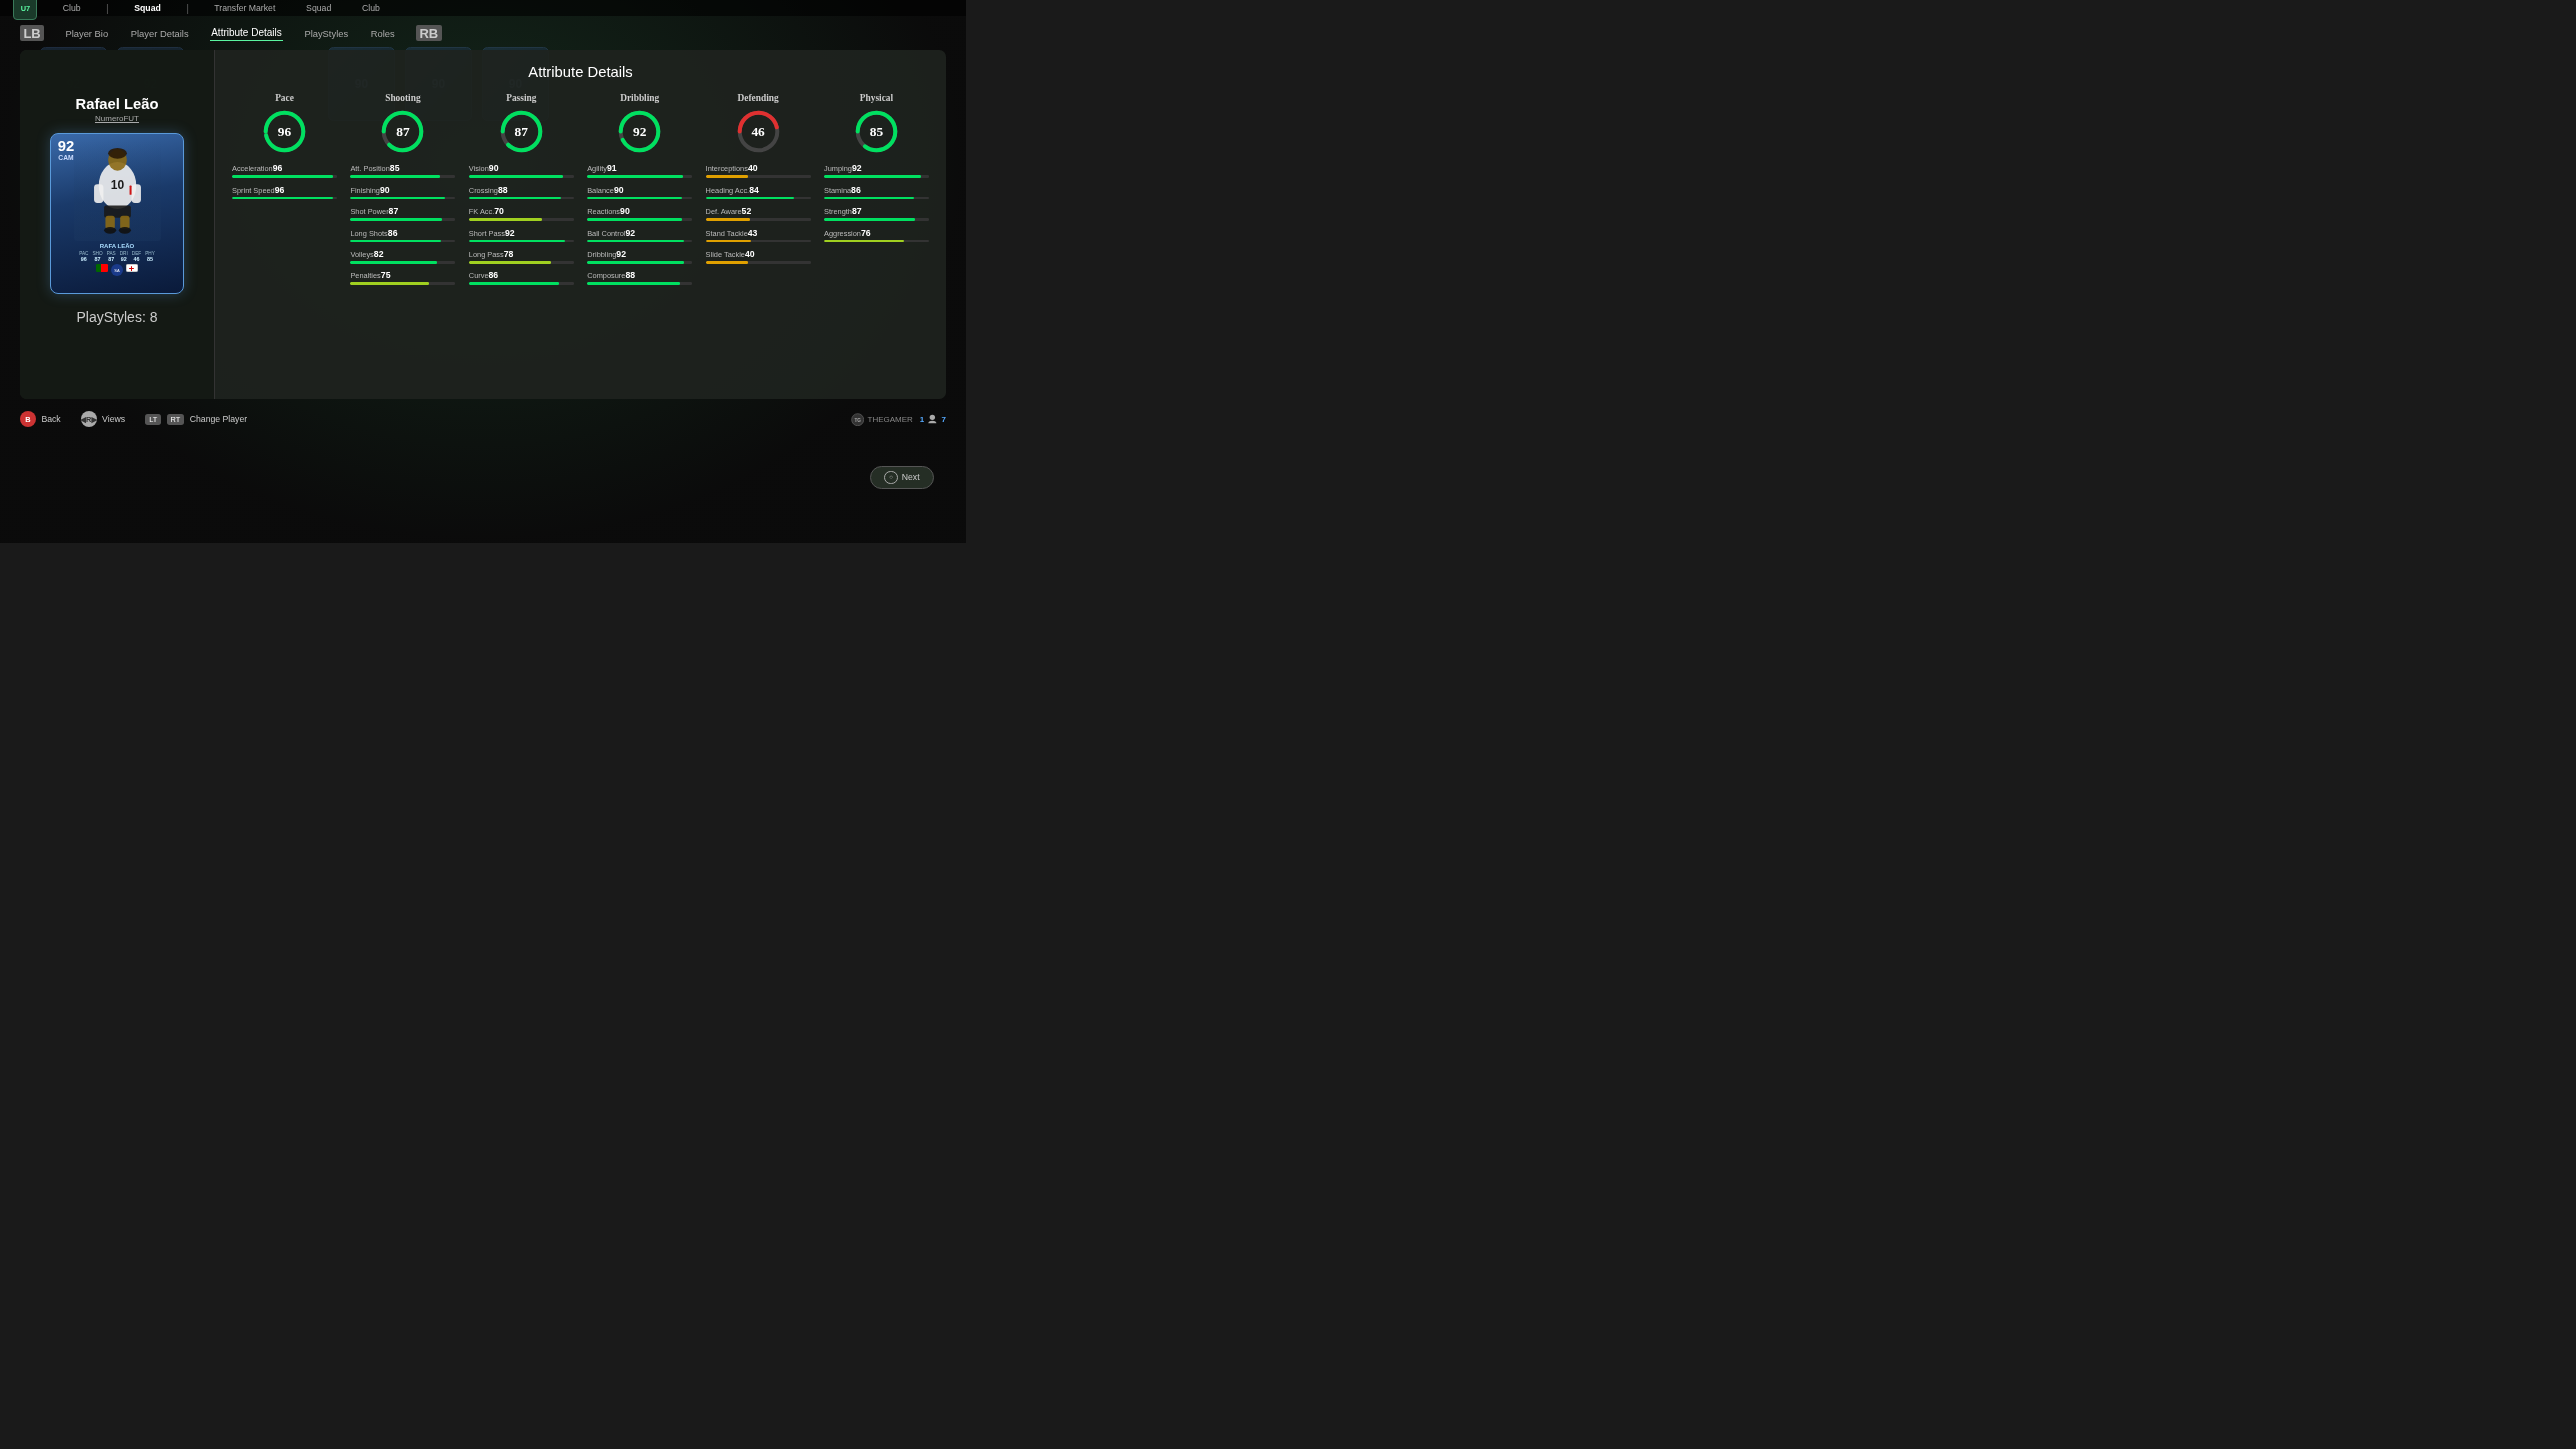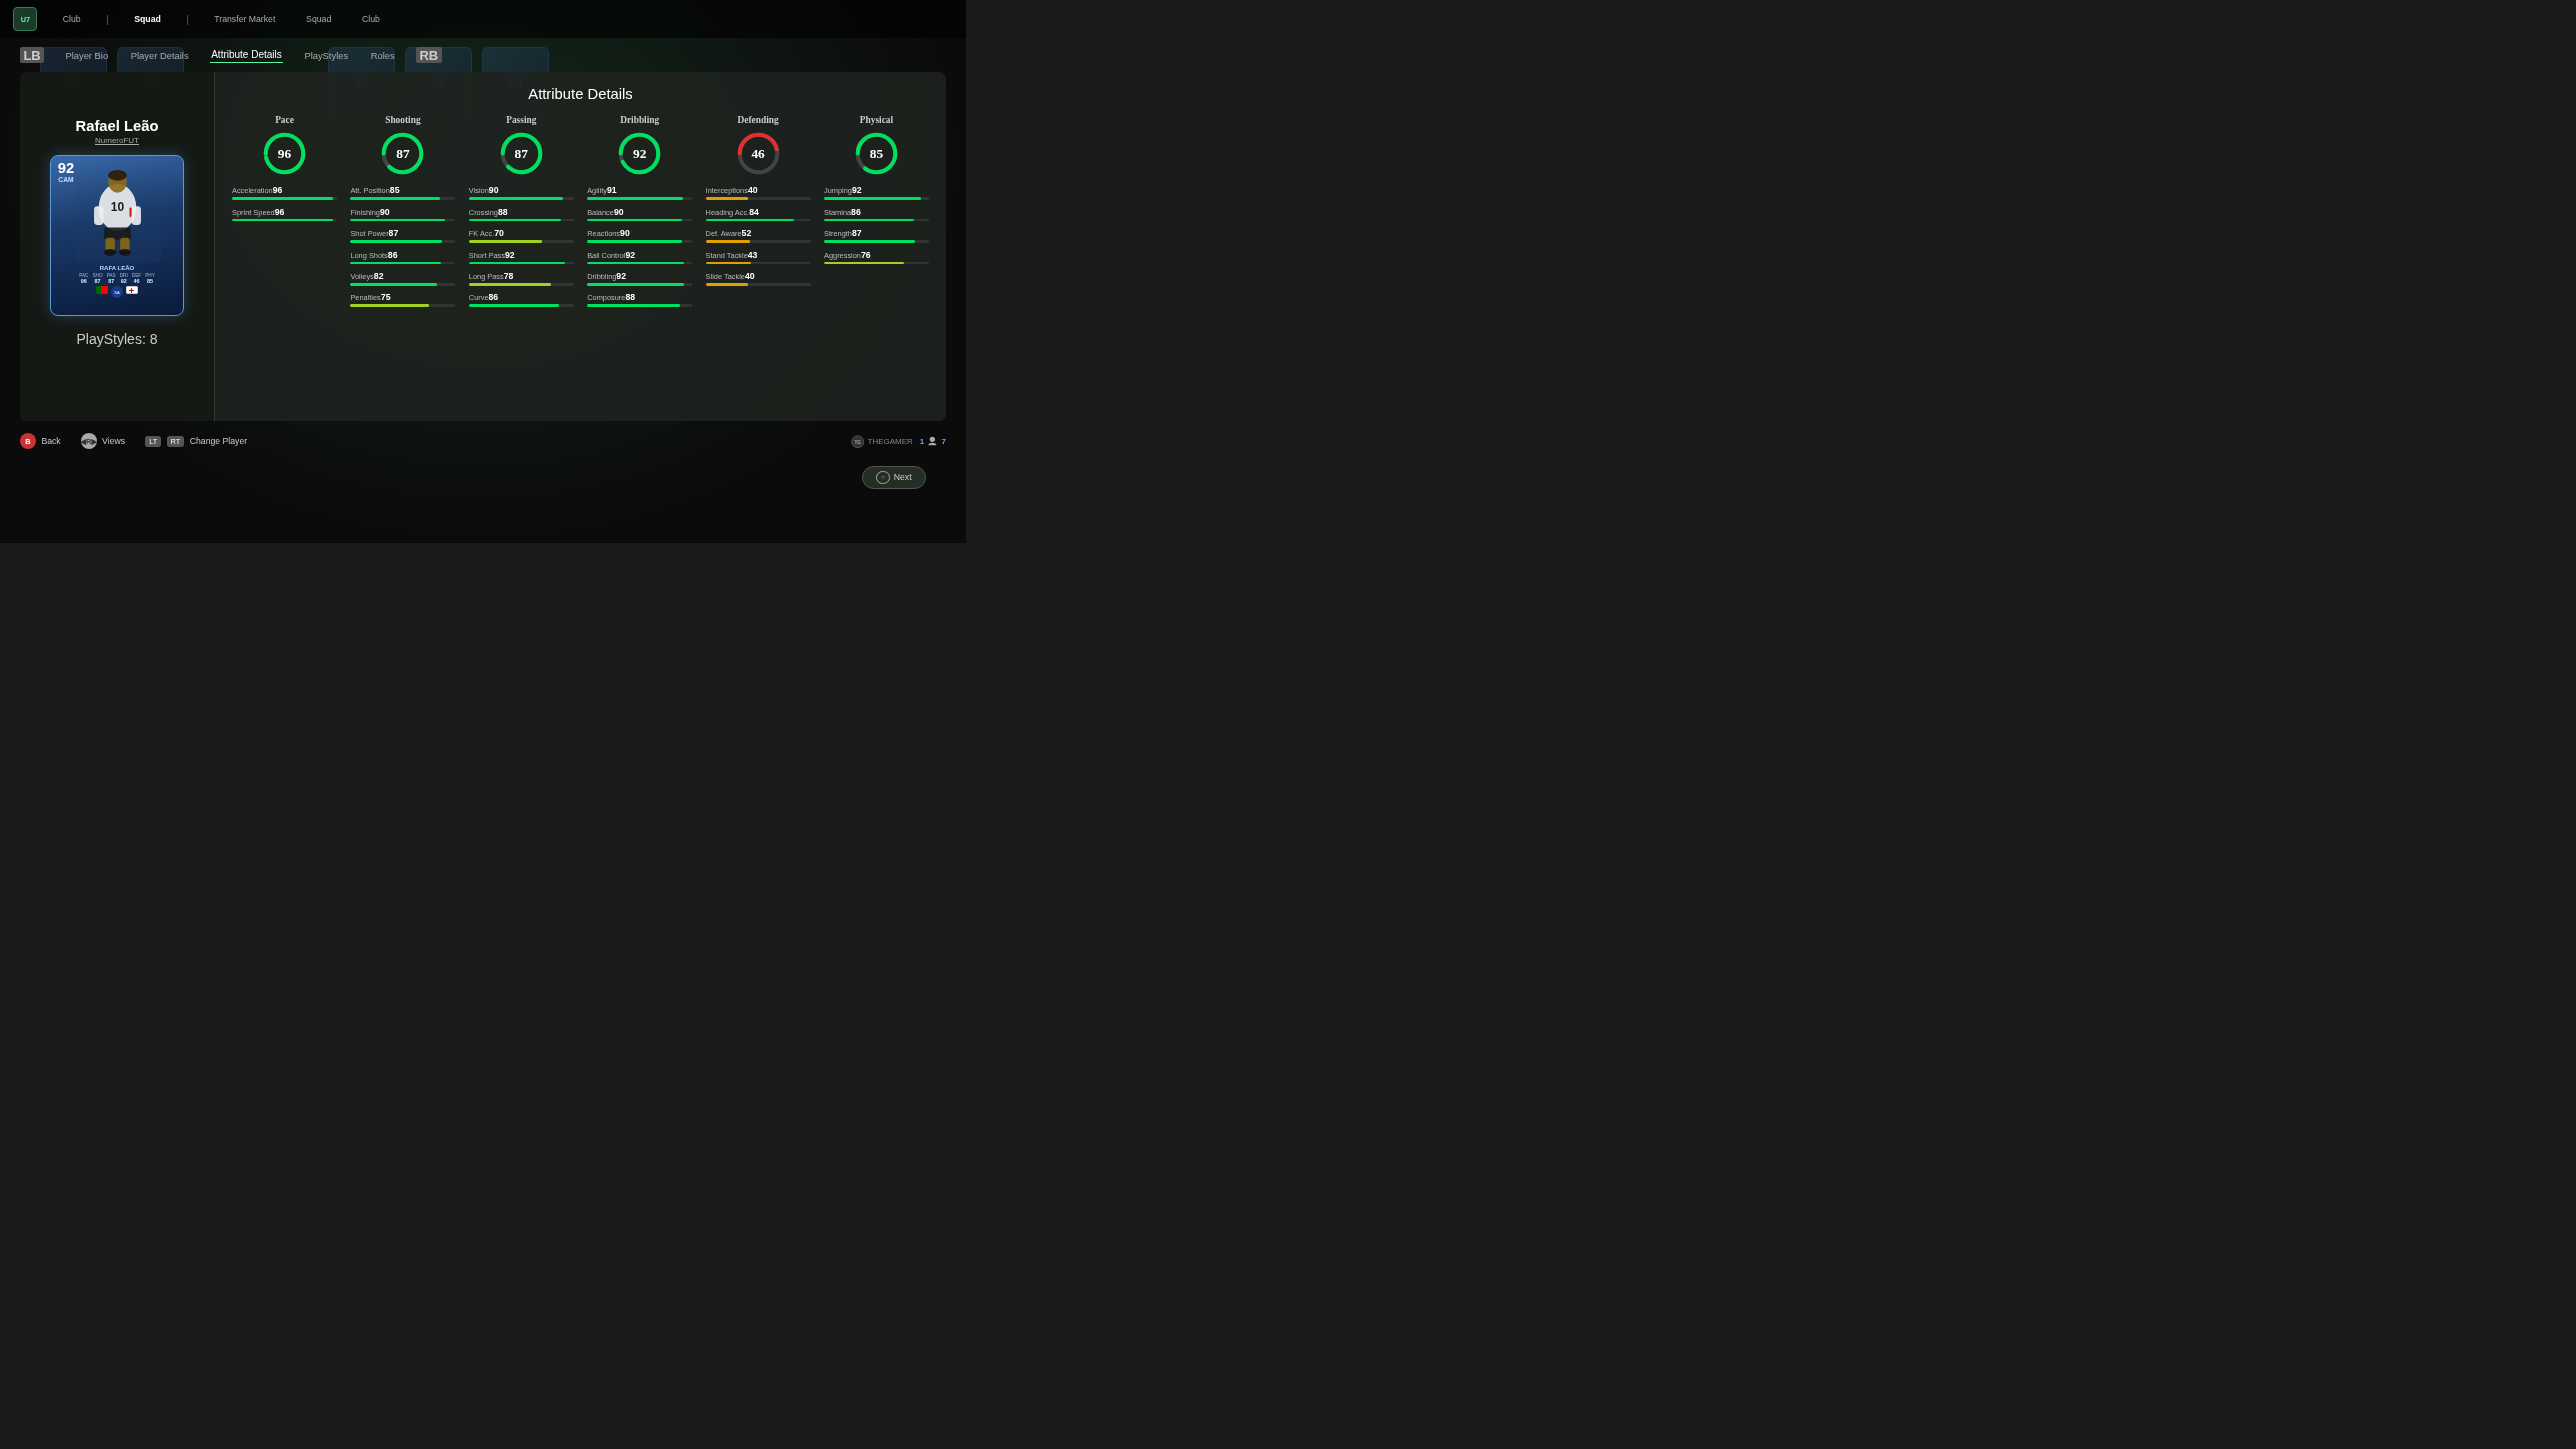--- a/index.html
+++ b/index.html
@@ -22,21 +22,21 @@
     }
 
     
     .top-nav {
       position: relative;
       z-index: 10;
       display: flex;
       align-items: center;
       padding: 5.4px 13.4px;
       background: rgba(0,0,0,0.6);
-      height: 38px;
+      height: 16px;
       gap: 20px;
     }
 
     .nav-logo {
       width: 24px;
       height: 24px;
       background: #1a3a2a;
       border: 1.3px solid #3a7a5a;
       border-radius: 4px;
       display: flex;
@@ -472,21 +472,21 @@
       align-items: center;
       gap: 3.4px;
       color: #888;
       font-size: 8px;
     }
 
     
     .next-btn {
       position: absolute;
       bottom: 54px;
-      right: 40px;
+      right: 32px;
       z-index: 15;
       background: rgba(40,50,40,0.9);
       border: 0.7px solid #555;
       border-radius: 13.4px;
       padding: 4px 13.4px;
       color: #ccc;
       font-size: 8.7px;
       display: flex;
       align-items: center;
       gap: 4px;

